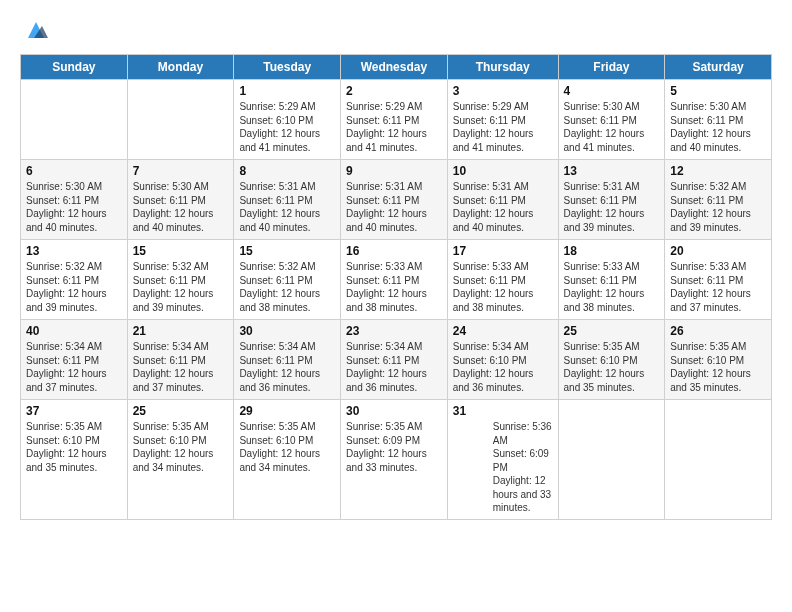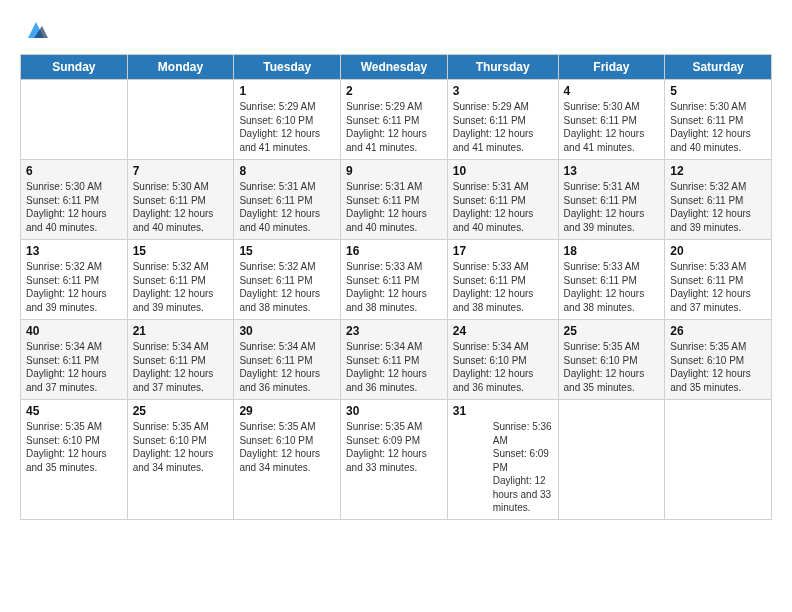--- a/index.html
+++ b/index.html
@@ -291,21 +291,21 @@
           </td>
           <td>
             <span class="day-number">26</span>
             <div class="day-info" style="white-space: pre-line;">Sunrise: 5:35 AM
 Sunset: 6:10 PM
 Daylight: 12 hours and 35 minutes.</div>
           </td>
         </tr>
         <tr>
           <td>
-            <span class="day-number">45</span>
+            <span class="day-number">37</span>
             <div class="day-info" style="white-space: pre-line;">Sunrise: 5:35 AM
 Sunset: 6:10 PM
 Daylight: 12 hours and 35 minutes.</div>
           </td>
           <td>
             <span class="day-number">25</span>
             <div class="day-info" style="white-space: pre-line;">Sunrise: 5:35 AM
 Sunset: 6:10 PM
 Daylight: 12 hours and 34 minutes.</div>
           </td>

